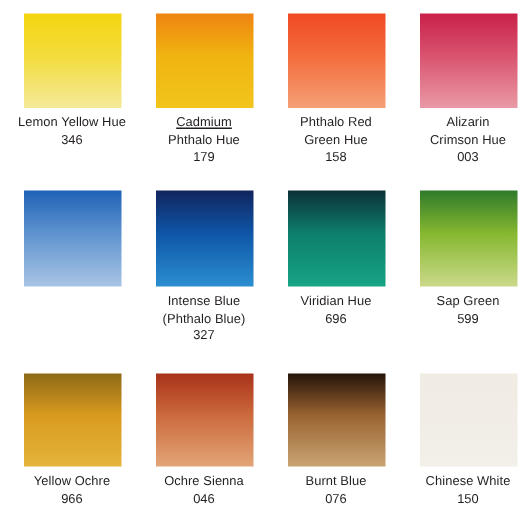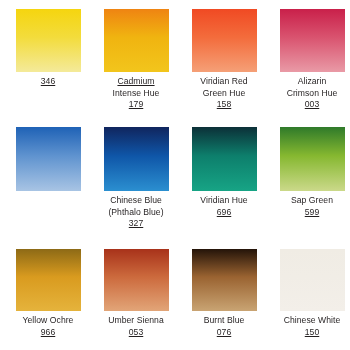--- a/index.html
+++ b/index.html
@@ -47,48 +47,48 @@
     font-size: 8.6px;
     color: #231f20;
     letter-spacing: 0.05px;
     width: 88px;
   }
   .swatch-name {
     display: block;
   }
   .swatch-code {
     display: block;
-    text-decoration: underline;
   }
 </style>
 </head>
 <body>
 
 <div id="swatch-grid">
     <div class="swatch-cell row-1">
       <div class="swatch-chip" style="background: linear-gradient(rgb(245, 213, 15) 0%, rgb(243, 220, 60) 45%, rgb(244, 234, 154) 100%);"></div>
       <div class="swatch-caption">
+        <span class="swatch-name">Lemon Yellow Hue</span>
         <span class="swatch-code">346</span>
       </div>
     </div>
     <div class="swatch-cell row-1">
       <div class="swatch-chip" style="background: linear-gradient(rgb(239, 132, 18) 0%, rgb(240, 180, 16) 45%, rgb(242, 197, 28) 100%);"></div>
       <div class="swatch-caption">
         <span class="swatch-name">
           <span style="display: block; text-decoration: underline;">Cadmium</span>
-          <span style="display: block;">Intense Hue</span>
+          <span style="display: block;">Phthalo Hue</span>
         </span>
         <span class="swatch-code">179</span>
       </div>
     </div>
     <div class="swatch-cell row-1">
       <div class="swatch-chip" style="background: linear-gradient(rgb(240, 74, 35) 0%, rgb(243, 108, 60) 45%, rgb(245, 160, 119) 100%);"></div>
       <div class="swatch-caption">
         <span class="swatch-name">
-          <span style="display: block;">Viridian Red</span>
+          <span style="display: block;">Phthalo Red</span>
           <span style="display: block;">Green Hue</span>
         </span>
         <span class="swatch-code">158</span>
       </div>
     </div>
     <div class="swatch-cell row-1">
       <div class="swatch-chip" style="background: linear-gradient(rgb(201, 32, 74) 0%, rgb(217, 83, 111) 45%, rgb(233, 154, 166) 100%);"></div>
       <div class="swatch-caption">
         <span class="swatch-name">
           <span style="display: block;">Alizarin</span>
@@ -97,21 +97,21 @@
         <span class="swatch-code">003</span>
       </div>
     </div>
     <div class="swatch-cell row-2">
       <div class="swatch-chip" style="background: linear-gradient(rgb(31, 98, 182) 0%, rgb(95, 147, 207) 45%, rgb(168, 196, 228) 100%);"></div>
     </div>
     <div class="swatch-cell row-2">
       <div class="swatch-chip" style="background: linear-gradient(rgb(16, 37, 94) 0%, rgb(15, 86, 168) 45%, rgb(43, 143, 208) 100%);"></div>
       <div class="swatch-caption">
         <span class="swatch-name">
-          <span style="display: block;">Chinese Blue</span>
+          <span style="display: block;">Intense Blue</span>
           <span style="display: block;">(Phthalo Blue)</span>
         </span>
         <span class="swatch-code">327</span>
       </div>
     </div>
     <div class="swatch-cell row-2">
       <div class="swatch-chip" style="background: linear-gradient(rgb(12, 48, 56) 0%, rgb(13, 127, 108) 45%, rgb(23, 164, 133) 100%);"></div>
       <div class="swatch-caption">
         <span class="swatch-name">Viridian Hue</span>
         <span class="swatch-code">696</span>
@@ -127,22 +127,22 @@
     <div class="swatch-cell row-3">
       <div class="swatch-chip" style="background: linear-gradient(rgb(141, 106, 22) 0%, rgb(217, 155, 31) 45%, rgb(229, 179, 60) 100%);"></div>
       <div class="swatch-caption">
         <span class="swatch-name">Yellow Ochre</span>
         <span class="swatch-code">966</span>
       </div>
     </div>
     <div class="swatch-cell row-3">
       <div class="swatch-chip" style="background: linear-gradient(rgb(168, 50, 26) 0%, rgb(204, 106, 61) 45%, rgb(226, 165, 120) 100%);"></div>
       <div class="swatch-caption">
-        <span class="swatch-name">Umber Sienna</span>
-        <span class="swatch-code">053</span>
+        <span class="swatch-name">Ochre Sienna</span>
+        <span class="swatch-code">046</span>
       </div>
     </div>
     <div class="swatch-cell row-3">
       <div class="swatch-chip" style="background: linear-gradient(rgb(36, 20, 9) 0%, rgb(154, 99, 49) 45%, rgb(201, 164, 115) 100%);"></div>
       <div class="swatch-caption">
         <span class="swatch-name">Burnt Blue</span>
         <span class="swatch-code">076</span>
       </div>
     </div>
     <div class="swatch-cell row-3">

